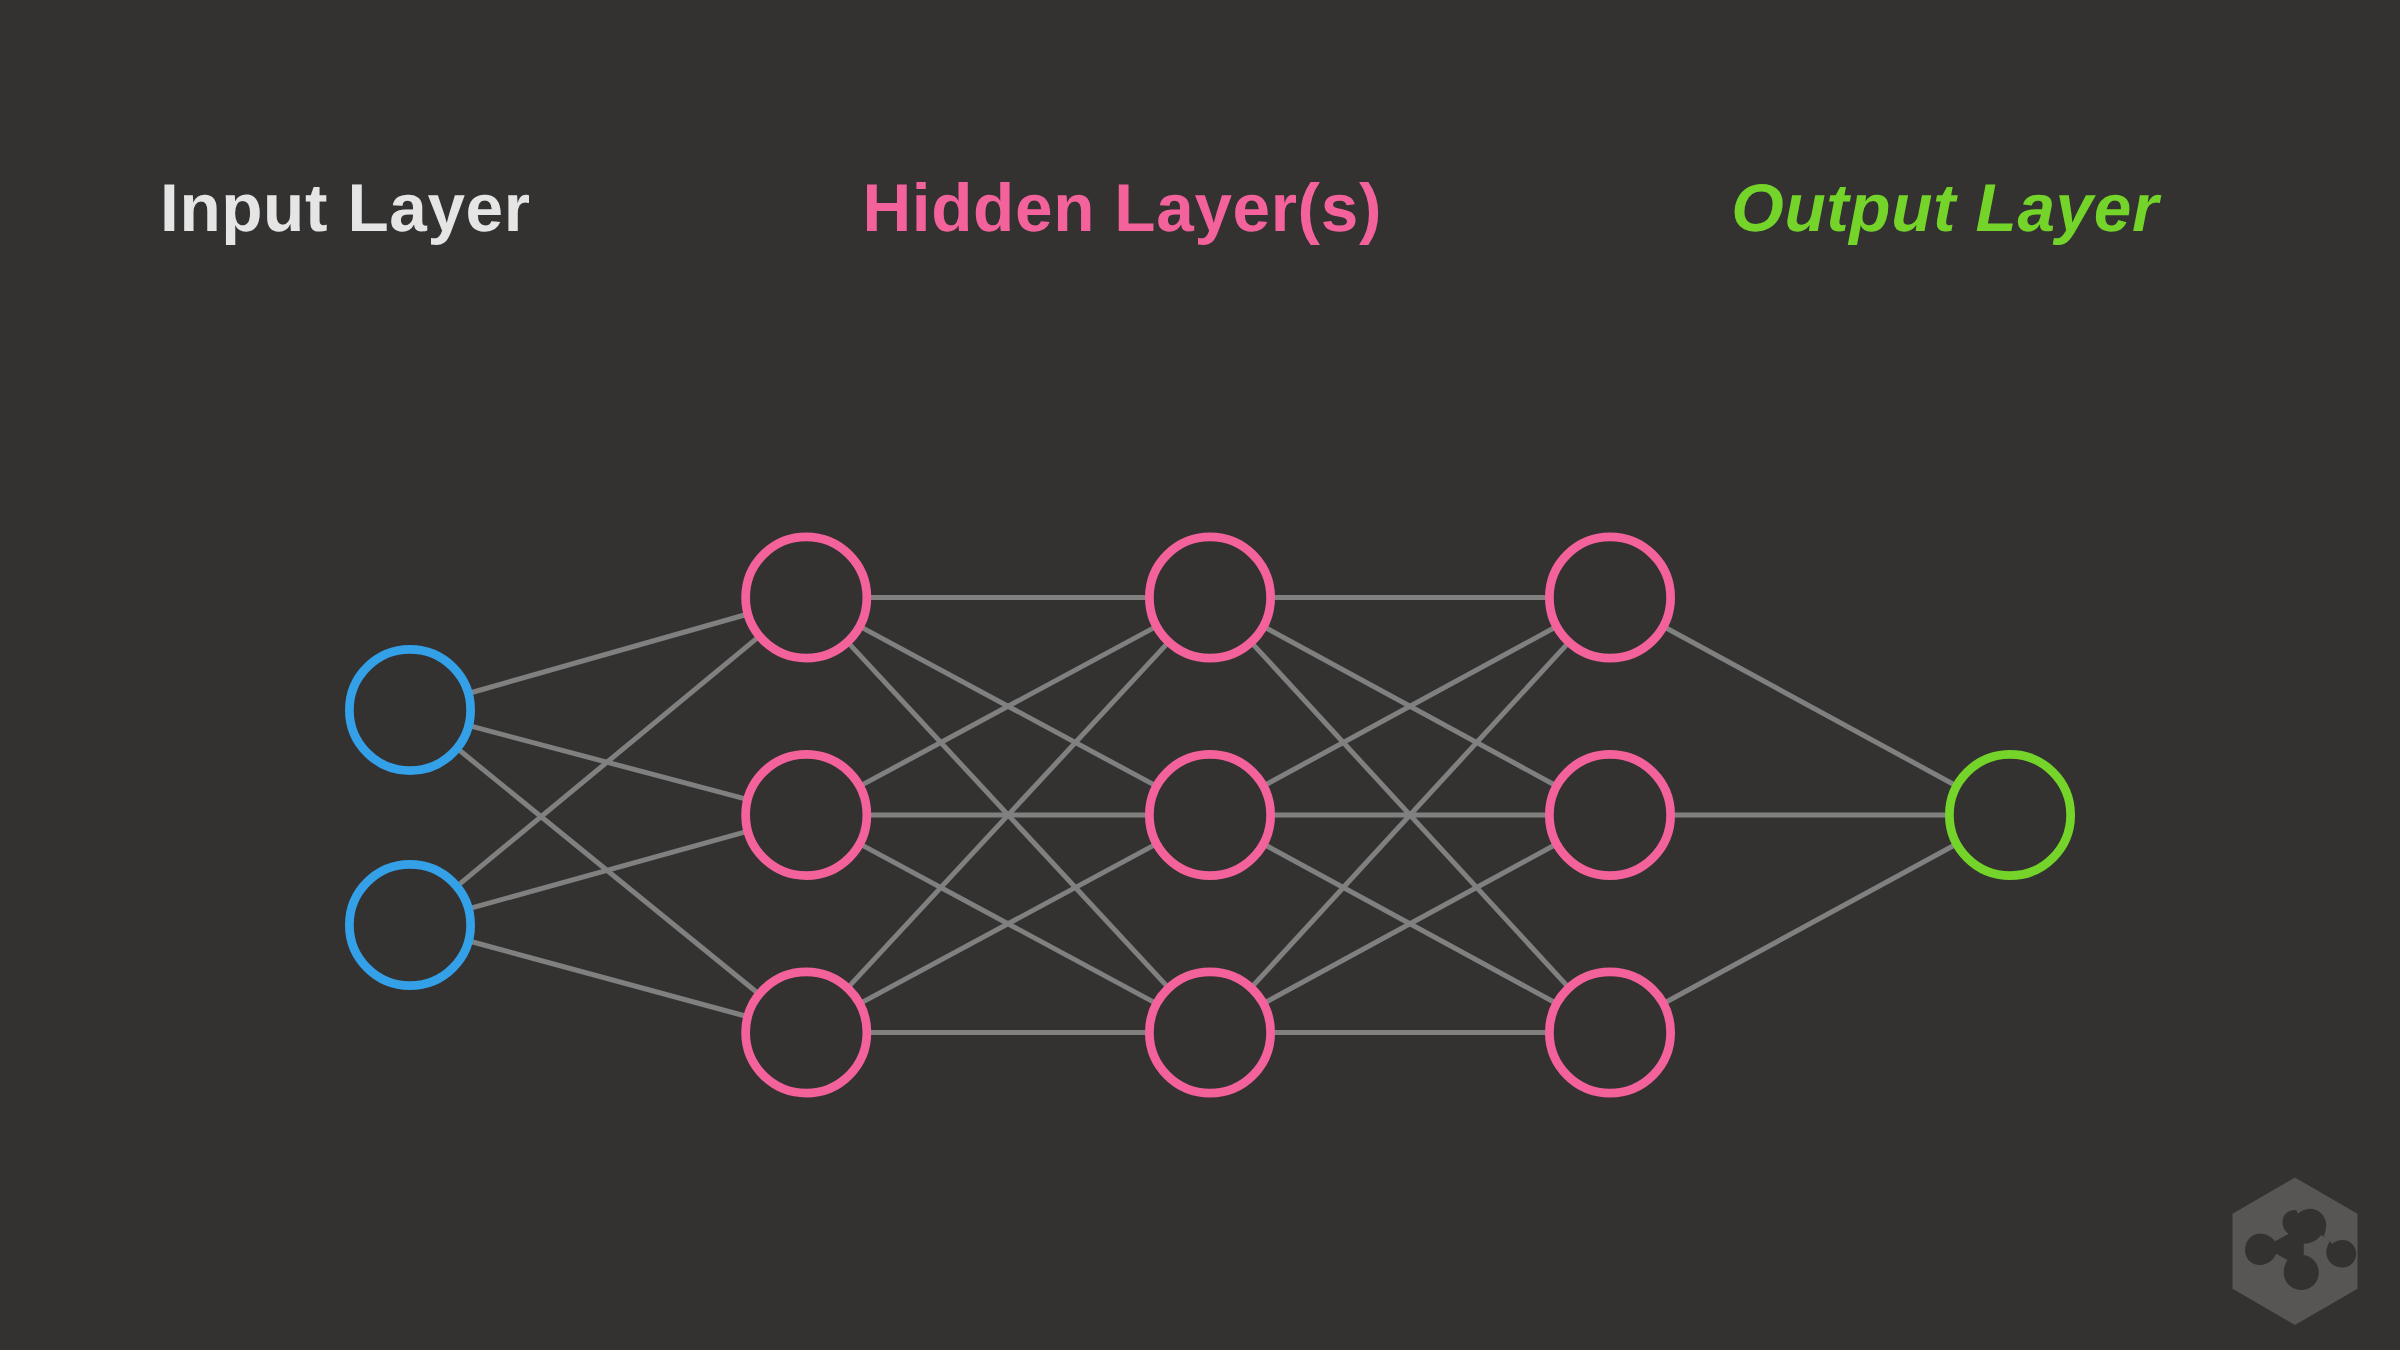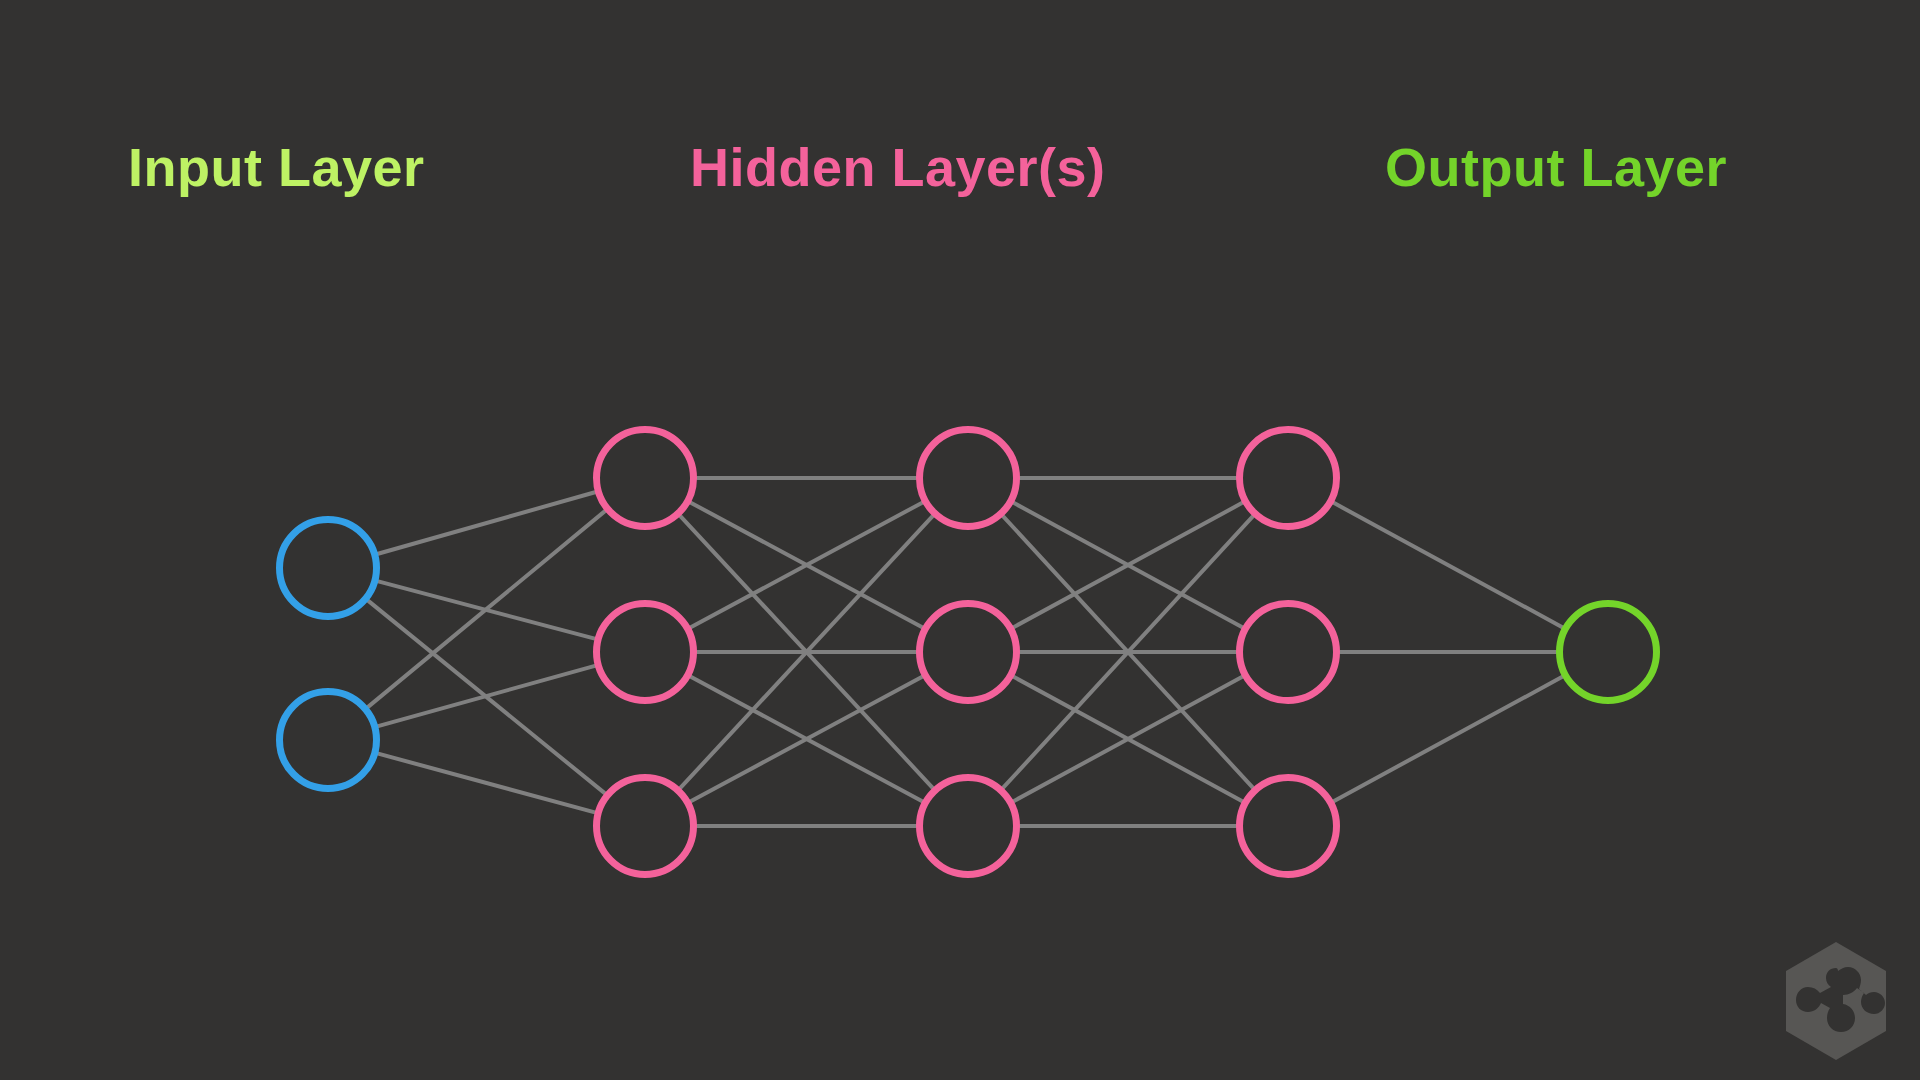--- a/index.html
+++ b/index.html
@@ -94,25 +94,25 @@
         <circle cx="968" cy="478" r="48.5" fill="none" stroke="#F4629B" stroke-width="7"></circle>
         <circle cx="968" cy="652" r="48.5" fill="none" stroke="#F4629B" stroke-width="7"></circle>
         <circle cx="968" cy="826" r="48.5" fill="none" stroke="#F4629B" stroke-width="7"></circle>
         <circle cx="1288" cy="478" r="48.5" fill="none" stroke="#F4629B" stroke-width="7"></circle>
         <circle cx="1288" cy="652" r="48.5" fill="none" stroke="#F4629B" stroke-width="7"></circle>
         <circle cx="1288" cy="826" r="48.5" fill="none" stroke="#F4629B" stroke-width="7"></circle>
         <circle cx="1608" cy="652" r="48.5" fill="none" stroke="#74D42A" stroke-width="7"></circle>
       </g>
   </svg>
 
-  <div class="layer-label" id="label-input" style="color: #bef264;">Input Layer</div>
+  <div class="layer-label" id="label-input" style="color: #e5e5e5;">Input Layer</div>
 
   <div class="layer-label" id="label-hidden" style="color: rgb(244, 98, 155); text-align: center;">Hidden Layer(s)</div>
 
-  <div class="layer-label" id="label-output" style="color: rgb(116, 212, 42);">Output Layer</div>
+  <div class="layer-label" id="label-output" style="color: rgb(116, 212, 42); font-style: italic;">Output Layer</div>
 
   <svg id="watermark" viewBox="0 0 112 122" aria-hidden="true">
     <path d="M56 2 L106 31 L106 91 L56 120 L6 91 L6 31 Z" fill="#575654"></path>
     <path d="M56 28
              C50 28 46 32 46 38
              C46 42 48 45 51 47
              L40 53
              C37 49 33 47 28 47
              C21 47 16 53 16 60
              C16 67 21 72 28 72

